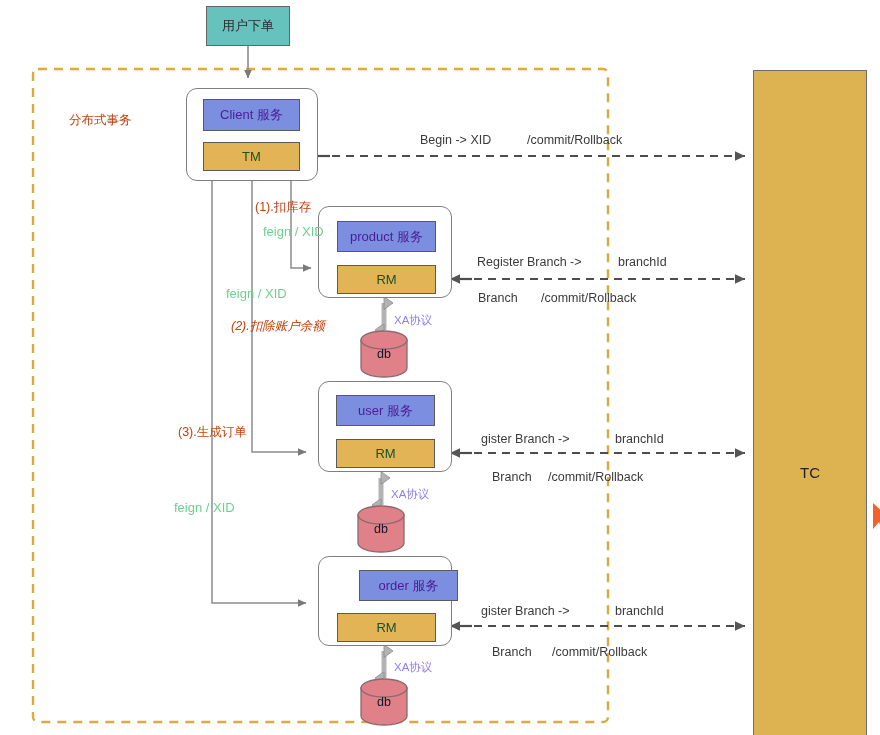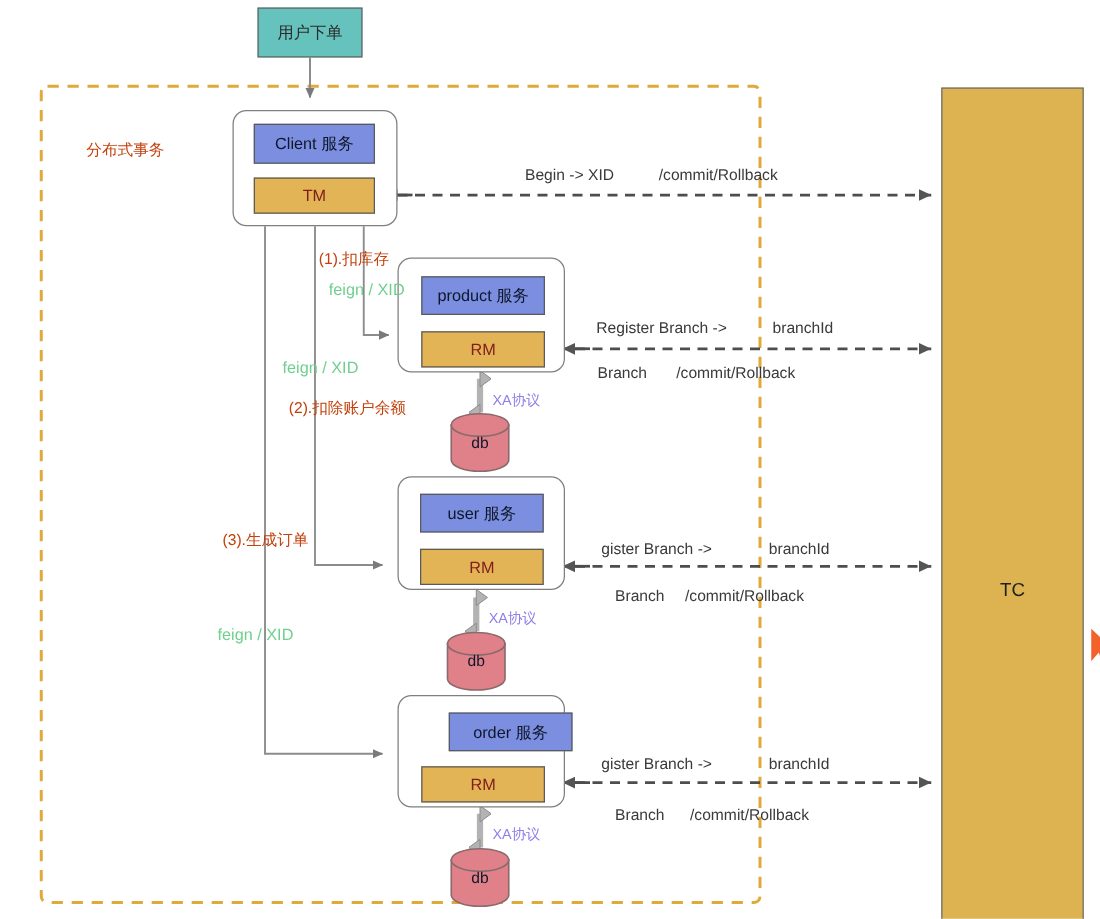--- a/index.html
+++ b/index.html
@@ -12,24 +12,24 @@
 
   
   .box{position:absolute;box-sizing:border-box;display:flex;align-items:center;justify-content:center;text-align:center;}
   .entry-box{
     background:#66c2bd;border:1px solid #666666;color:#2b2b2b;font-size:13px;
   }
   .card{
     background:#ffffff;border:1px solid #7f7f7f;border-radius:11px;
   }
   .svc{
-    background:#7b8ee0;border:1px solid #5a5a5a;color:#0f172a;font-size:13px;
+    background:#7b8ee0;border:1px solid #5a5a5a;color:#4c1d95;font-size:13px;
   }
   .rm{
-    background:#e3b455;border:1px solid #5a5a5a;color:#7f1d1d;font-size:13px;
+    background:#e3b455;border:1px solid #5a5a5a;color:#14532d;font-size:13px;
   }
   .tc-box{
     background:#ddb352;border:1px solid #6e6e6e;color:#1f1f1f;font-size:15px;
   }
   .label{position:absolute;color:#c2410c;font-size:12.5px;white-space:nowrap;}
   .label-green{position:absolute;color:#6fcf8d;font-size:13px;white-space:nowrap;}
   .label-purple{position:absolute;color:#8f7fe8;font-size:11.5px;white-space:nowrap;}
   .label-arrow{position:absolute;color:#3a3a3a;font-size:12.5px;white-space:nowrap;}
   .db-label{position:absolute;color:#0f172a;font-size:12.5px;white-space:nowrap;
             display:flex;align-items:center;justify-content:center;}
@@ -143,21 +143,21 @@
     <span>RM</span>
   </div>
   <div class="label-purple" style="left:394px;top:660px;">XA协议</div>
   <div class="db-label" style="left:361px;top:688px;width:46px;height:28px;">db</div>
 
   <div class="box tc-box" style="left:753px;top:70px;width:114px;height:732px;">
     <span style="position:absolute;top:393px;">TC</span>
   </div>
 
   <div class="label" style="left:255px;top:199px;">(1).扣库存</div>
-  <div class="label" style="left:231px;top:318px;">(2).扣除账户余额</div>
+  <div class="label" style="left:231px;top:318px;font-style:italic;">(2).扣除账户余额</div>
   <div class="label" style="left:178px;top:424px;">(3).生成订单</div>
 
   <div class="label-green" style="left:263px;top:224px;">feign / XID</div>
   <div class="label-green" style="left:226px;top:286px;">feign / XID</div>
   <div class="label-green" style="left:174px;top:500px;">feign / XID</div>
 
   <div class="label-arrow" style="left:420px;top:133px;">Begin   -&gt; XID</div>
   <div class="label-arrow" style="left:527px;top:133px;">/commit/Rollback</div>
 
   <div class="label-arrow" style="left:477px;top:255px;">Register Branch   -&gt;</div>

